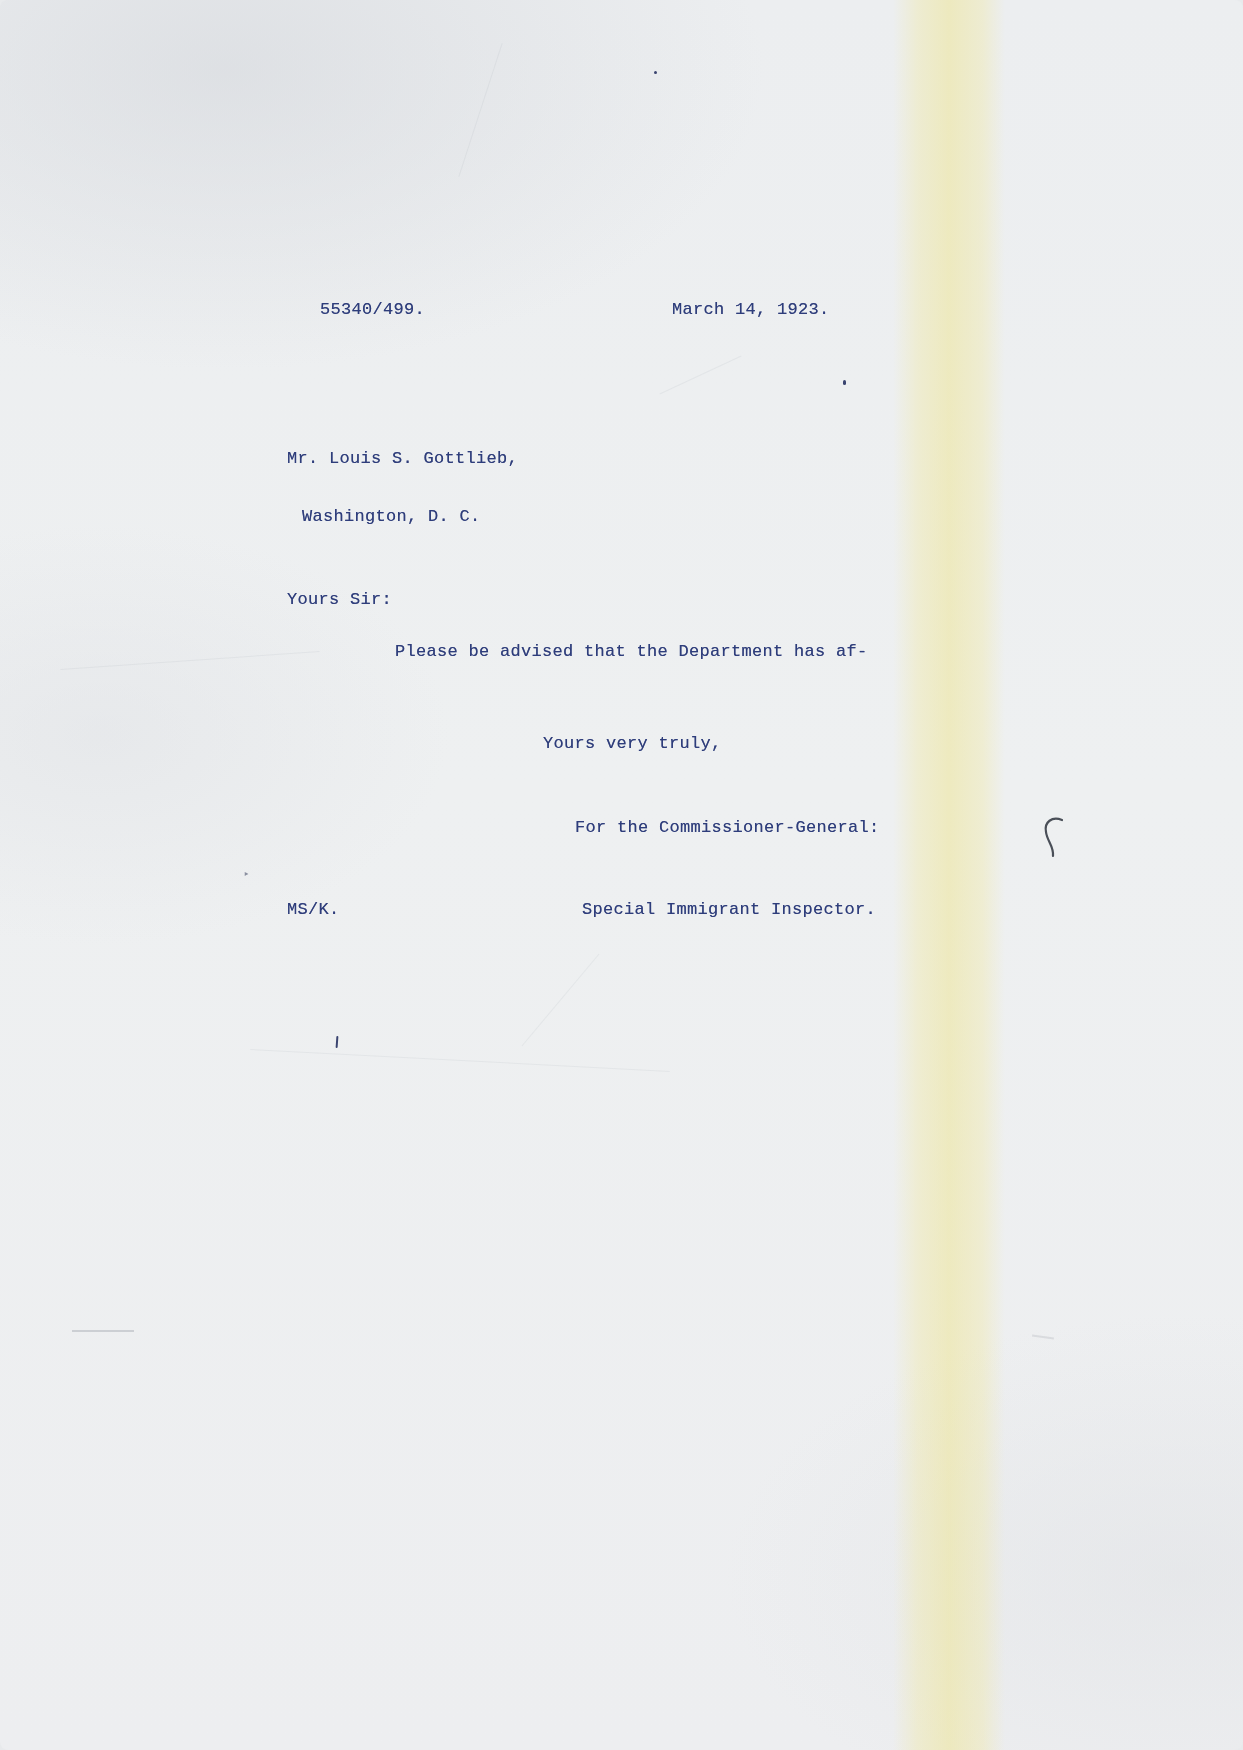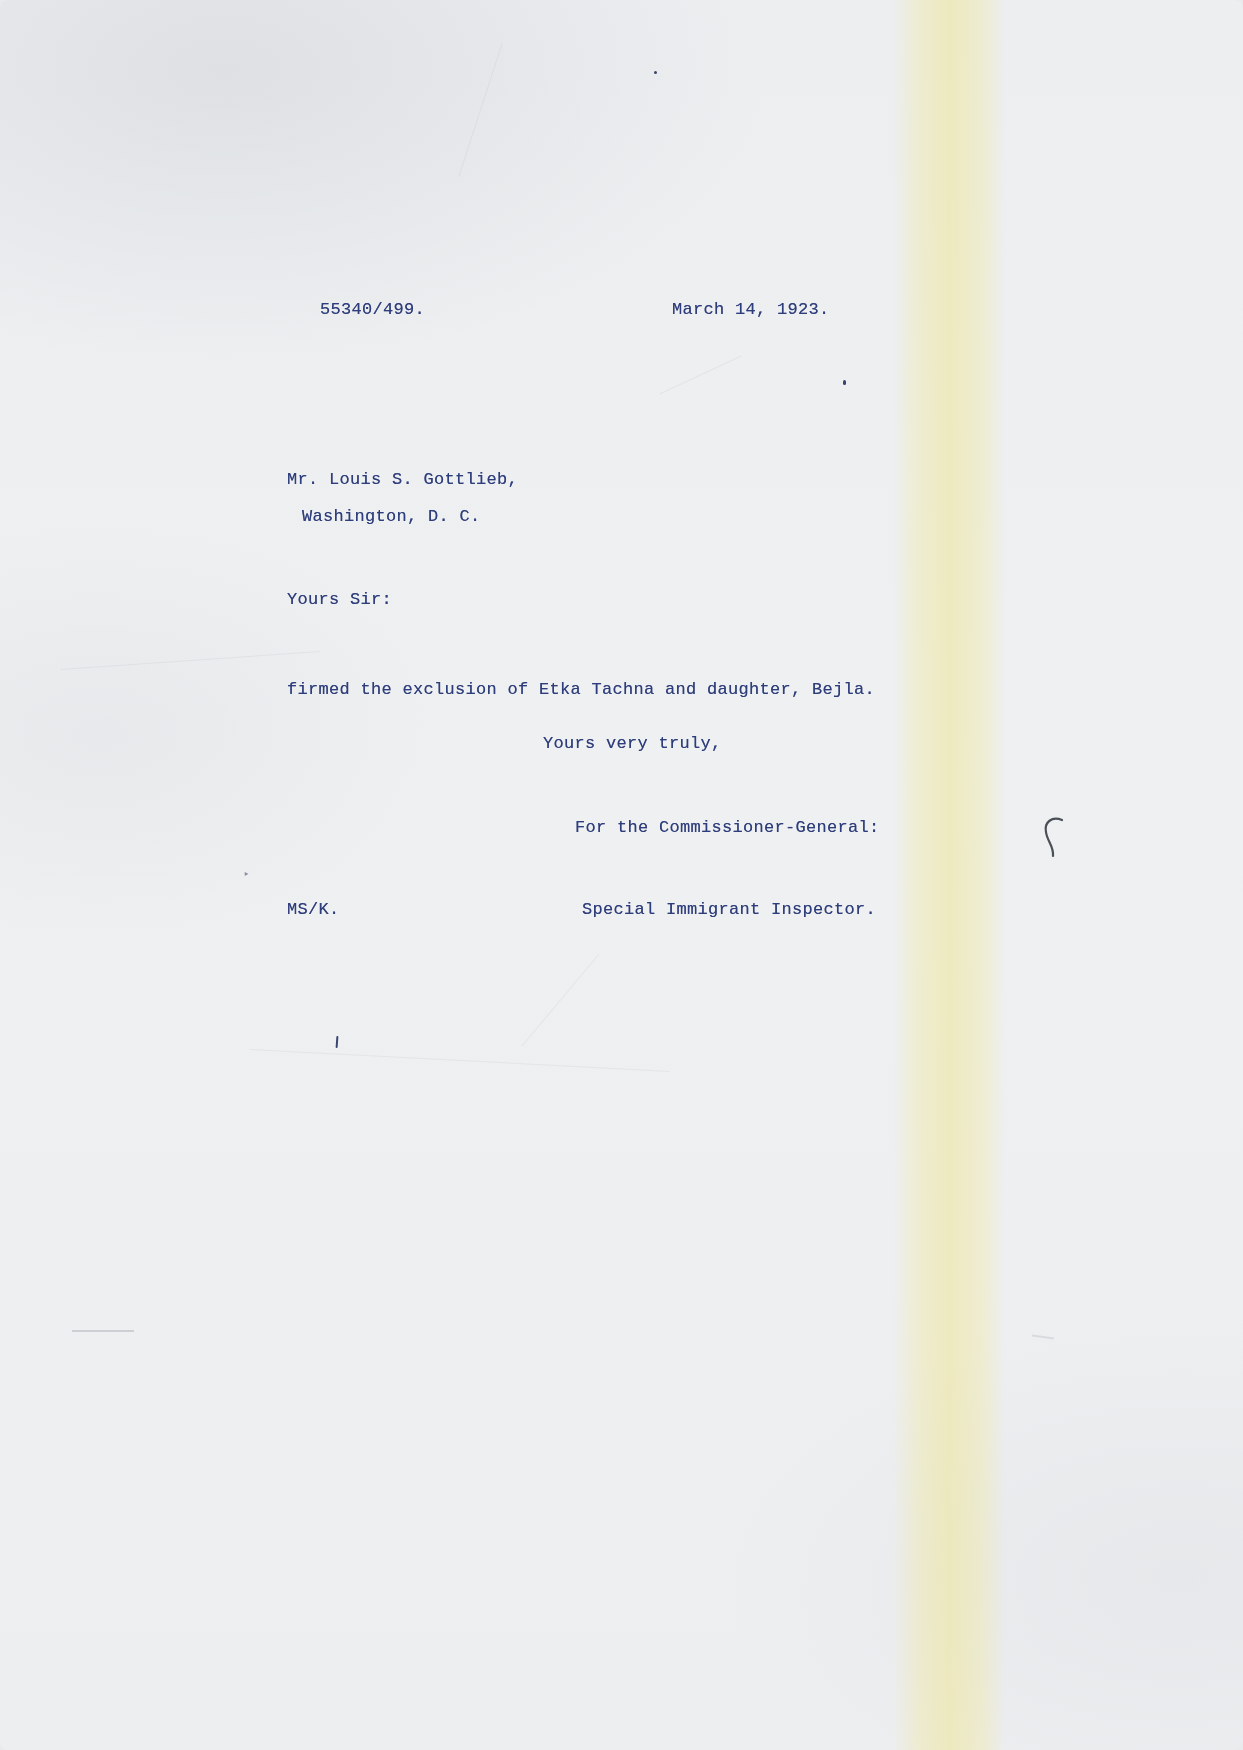--- a/index.html
+++ b/index.html
@@ -75,26 +75,26 @@
 
   <div class="crease c1"></div>
   <div class="crease c2"></div>
   <div class="crease c3"></div>
   <div class="crease c4"></div>
   <div class="crease c5"></div>
 
   <div class="typed" style="left:320px; top:296px;">55340/499.</div>
   <div class="typed" style="left:672px; top:296px;">March 14, 1923.</div>
 
-  <div class="typed" style="left:287px; top:466px;">Mr. Louis S. Gottlieb,</div>
+  <div class="typed" style="left:287px; top:445px;">Mr. Louis S. Gottlieb,</div>
   <div class="typed" style="left:290px; top:503px;margin-left:12px;">Washington, D. C.</div>
 
   <div class="typed" style="left:287px; top:586px;">Yours Sir:</div>
 
-  <div class="typed" style="left:287px; top:676px;">firmed the exclusion of Etka Tachna and daughter, Bejla.</div>
+  <div class="typed" style="left:395px; top:638px;">Please be advised that the Department has af-</div>
 
   <div class="typed" style="left:543px; top:730px;text-align:right;">Yours very truly,</div>
 
   <div class="typed" style="left:575px; top:814px;">For the Commissioner-General:</div>
 
   <div class="typed" style="left:287px; top:896px;">MS/K.</div>
   <div class="typed" style="left:582px; top:896px;">Special Immigrant Inspector.</div>
 
   <div class="mark speck" style="left:654px; top:71px; width:3px; height:3px;"></div>
   <div class="mark speck" style="left:843px; top:380px; width:3px; height:5px; border-radius:2px;"></div>

